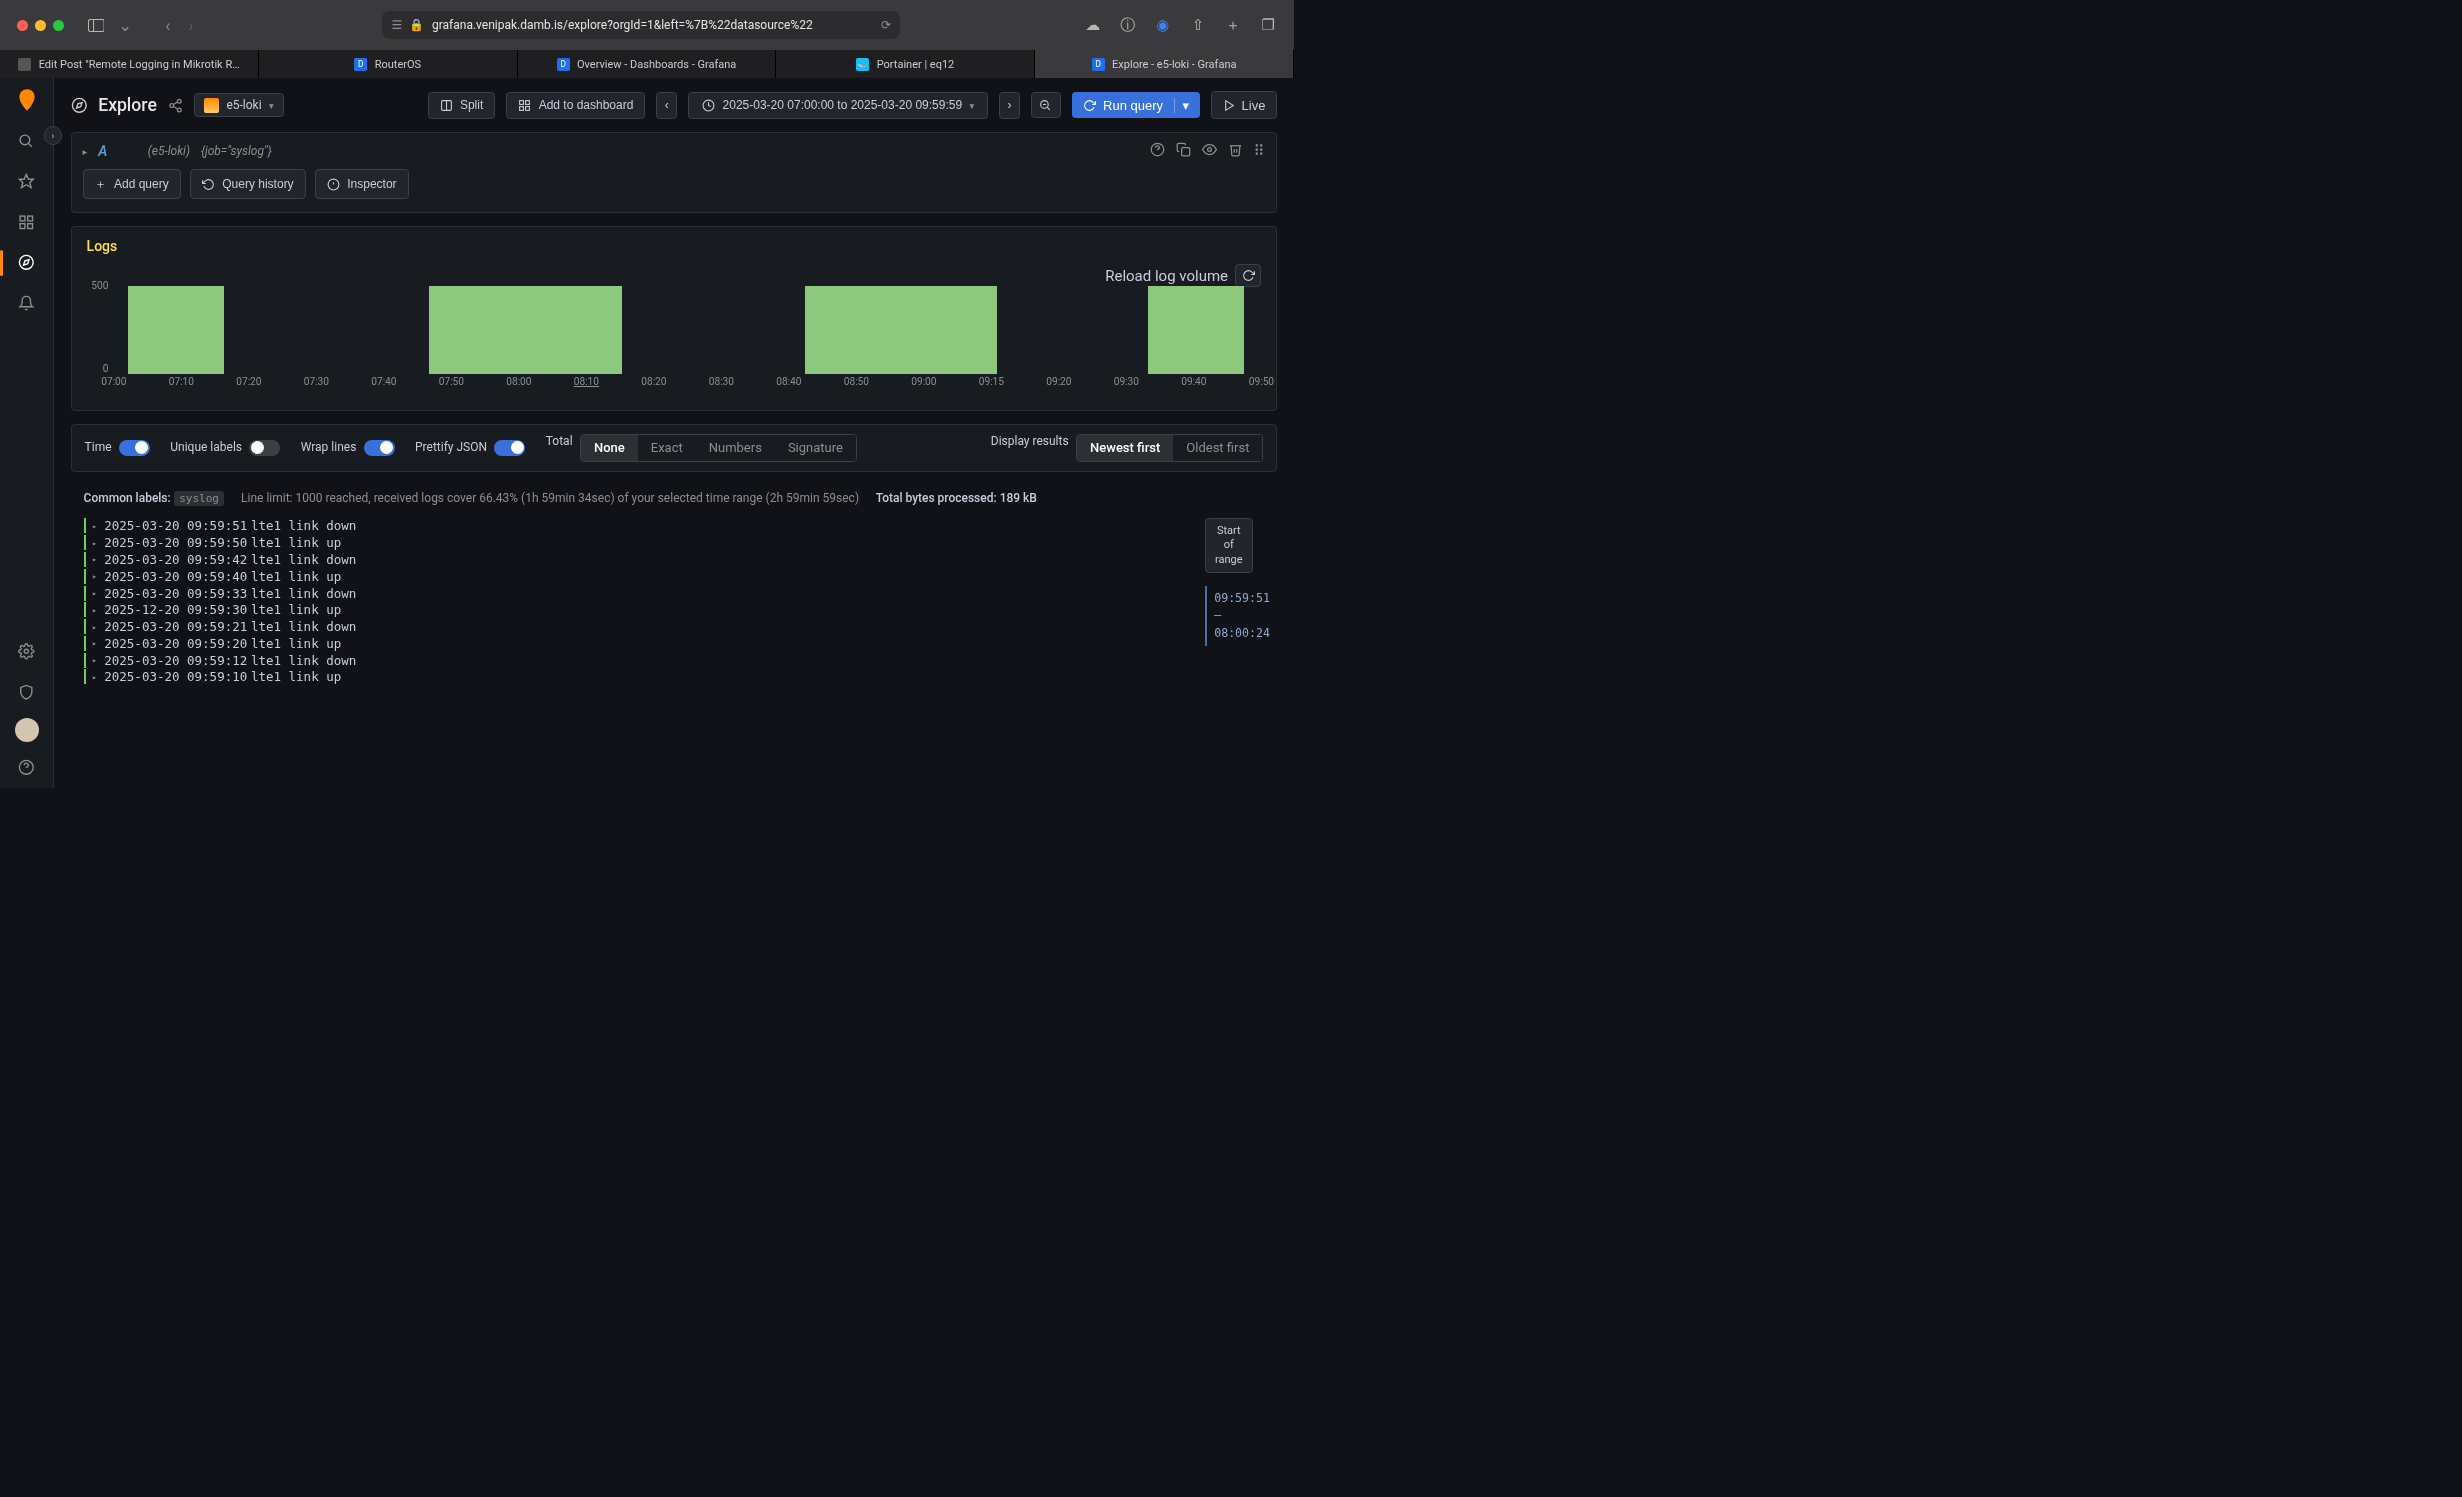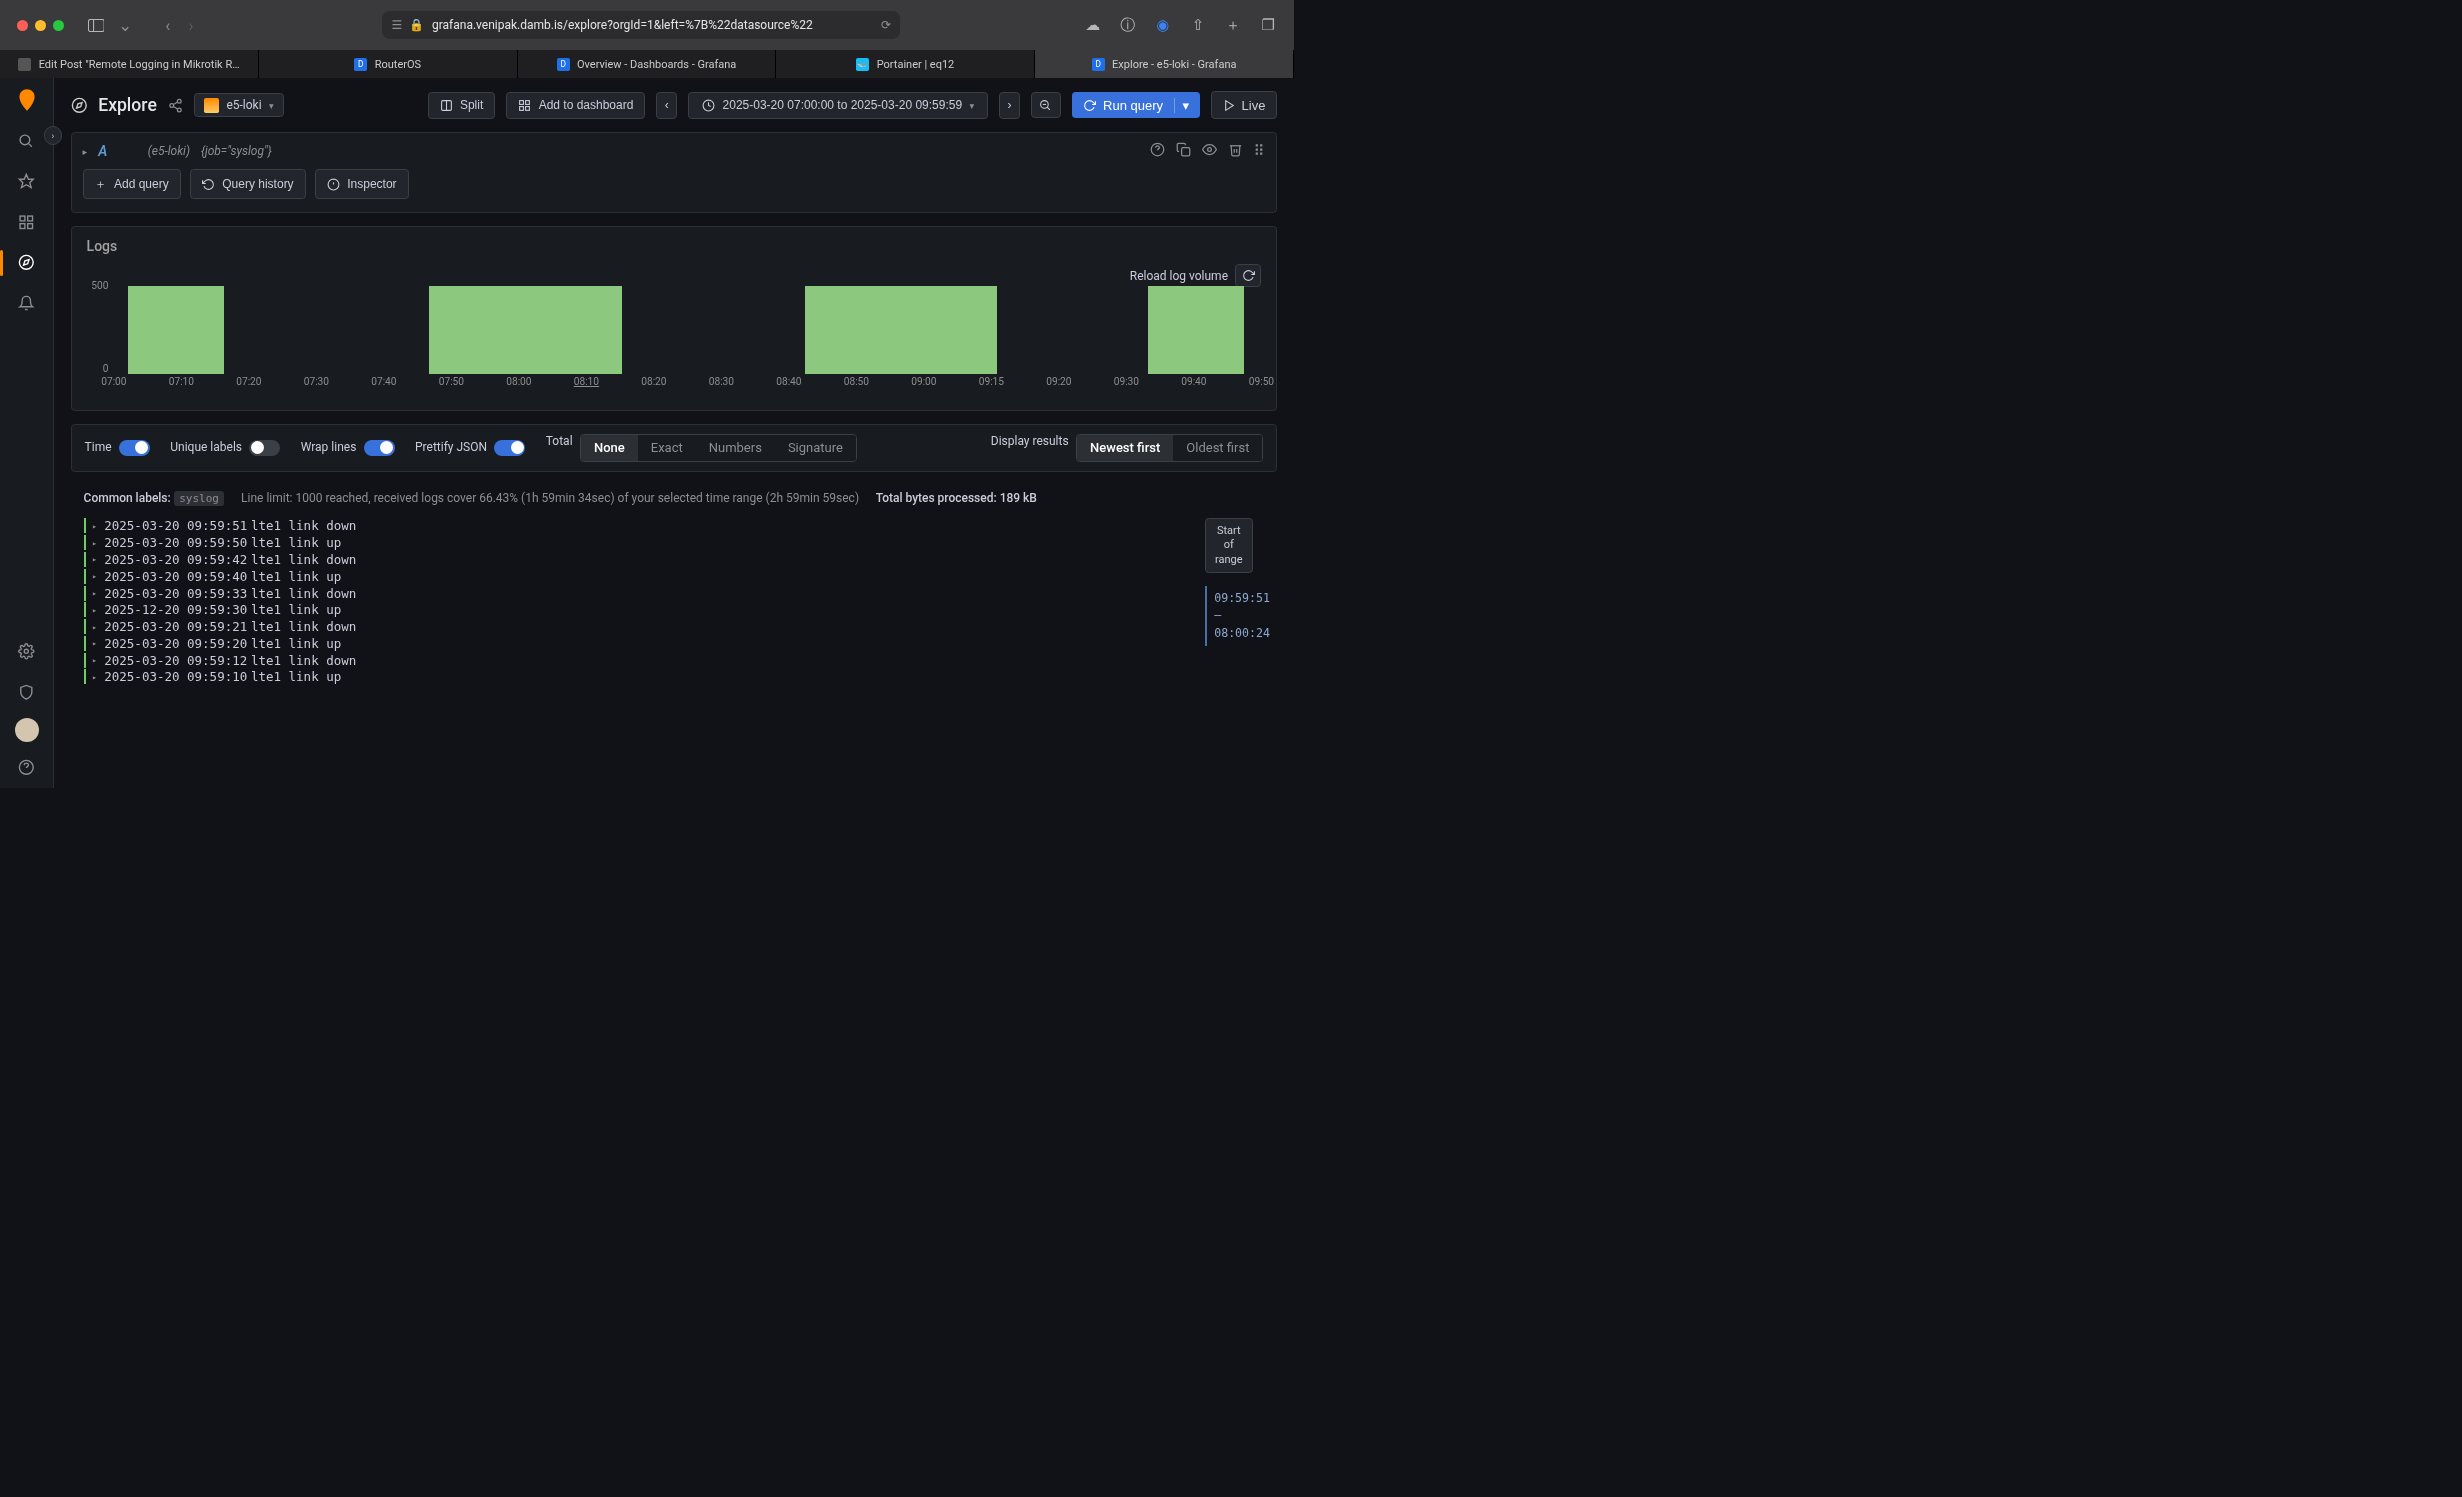--- a/index.html
+++ b/index.html
@@ -128,22 +128,22 @@
 .qrow .qexpr { color:#8e8e92; font-style:italic; font-size:12px; }
 .qrow-actions { margin-left:auto; display:flex; gap:11px; color:#8e8e92; }
 .qrow-actions > span { cursor:pointer; }
 .qbuttons { display:flex; gap:9.2px; padding:0 11px 13px; }
 .qbtn {
   display:flex; align-items:center; gap:7.4px;
   background:#22252b; border:0.9px solid #3b3f46; border-radius:3.7px;
   padding:5.5px 11px; font-size:12px; color:#ccccdc; cursor:pointer;
 }
 .logs-section { margin:0 16.6px 13px; background:#181b1f; border:0.9px solid #2c2f33; border-radius:3.7px; padding:11px 0 15px; position:relative; }
-.logs-title { padding:0 15px 3.7px; font-size:14px; color:#a3a3a3; font-weight:500; }
-.reload { position:absolute; top:37px; right:15px; display:flex; align-items:center; gap:7.4px; font-size:12px; color:#ccccdc; }
+.logs-title { padding:0 15px 3.7px; font-size:14px; color:#fde047; font-weight:500; }
+.reload { position:absolute; top:37px; right:15px; display:flex; align-items:center; gap:7.4px; font-size:15px; color:#ccccdc; }
 .reload .rbtn { background:#22252b; border:0.9px solid #3b3f46; border-radius:3.7px; padding:3.7px 5.5px; }
 .chart-wrap { padding: 22px 15px 3.7px 22px; }
 .chart {
   position:relative; height:111px; display:flex; align-items:flex-end;
 }
 .y-axis { position:absolute; left:-9.2px; top:0; bottom:16.6px; width:24px; display:flex; flex-direction:column; justify-content:space-between; align-items:flex-end; font-size:10.2px; color:#8e8e92; }
 .plot { position:absolute; left:20.3px; right:0; top:0; bottom:16.6px; }
 .bar { position:absolute; bottom:0; background:#8cc97e; }
 .x-axis { position:absolute; left:20.3px; right:0; bottom:0; height:15px;margin-top:8px; }
 .xtick { position:absolute; font-size:10.2px; color:#8e8e92; transform:translateX(-50%); }

